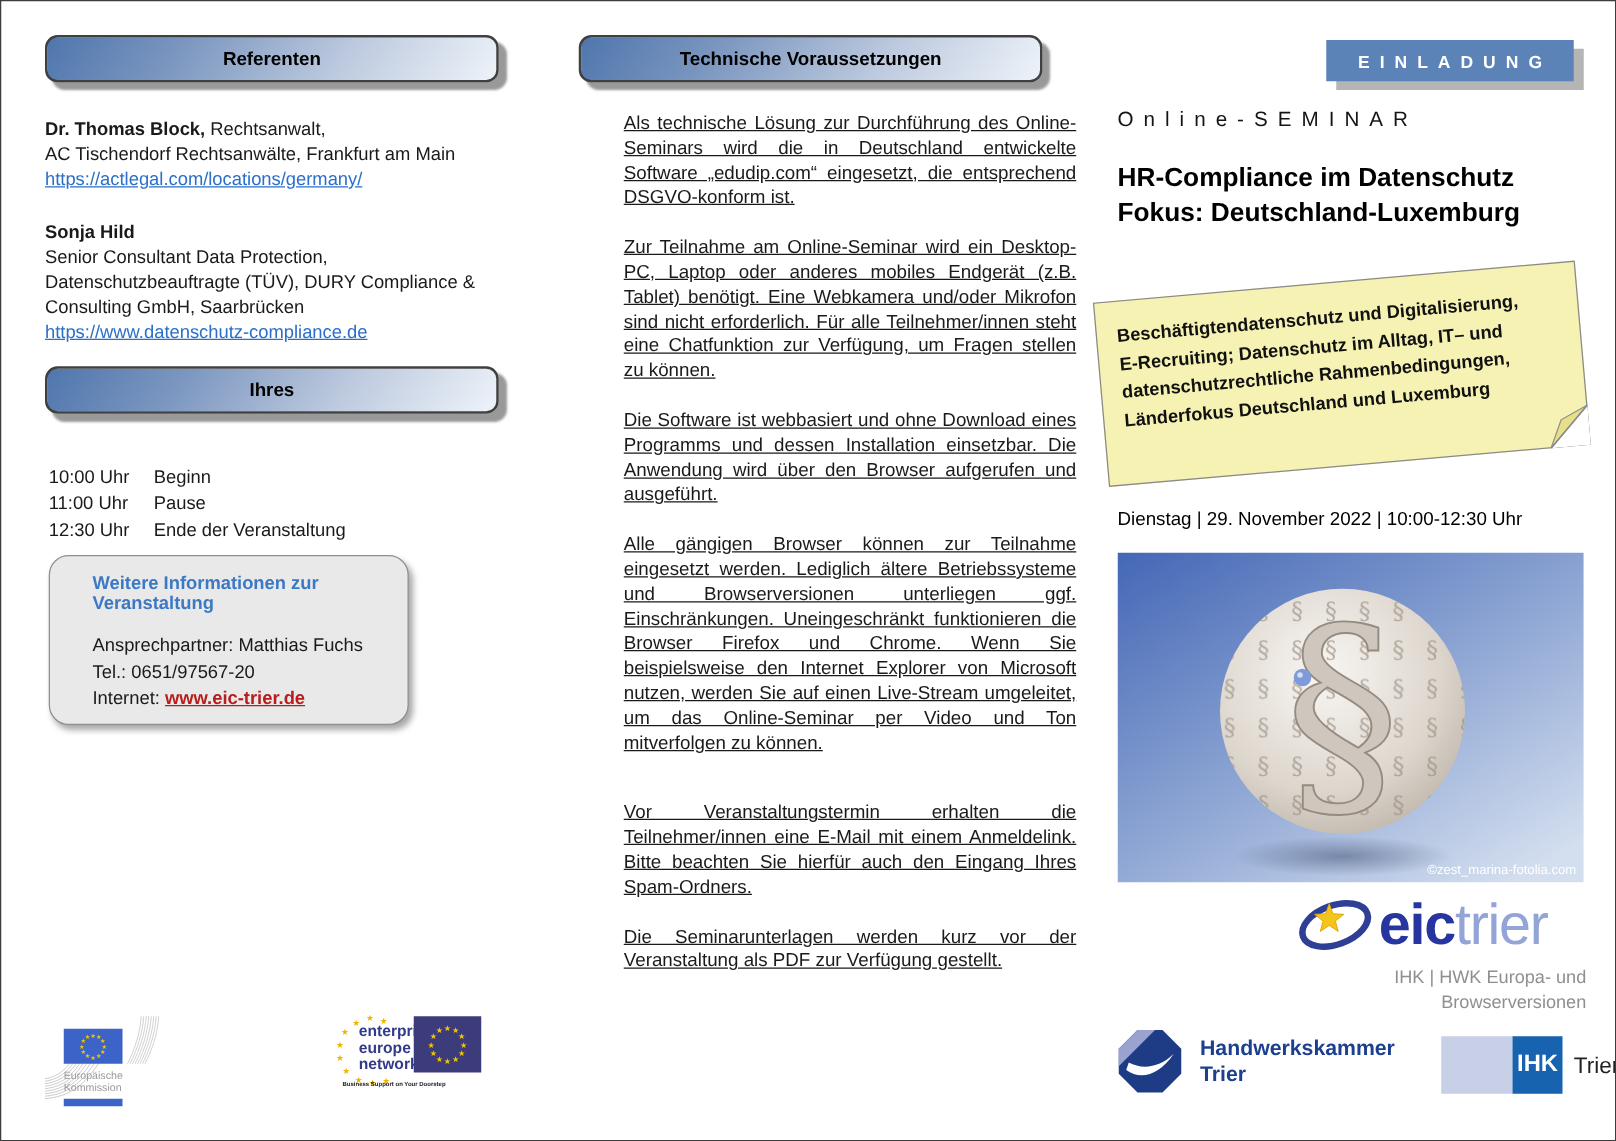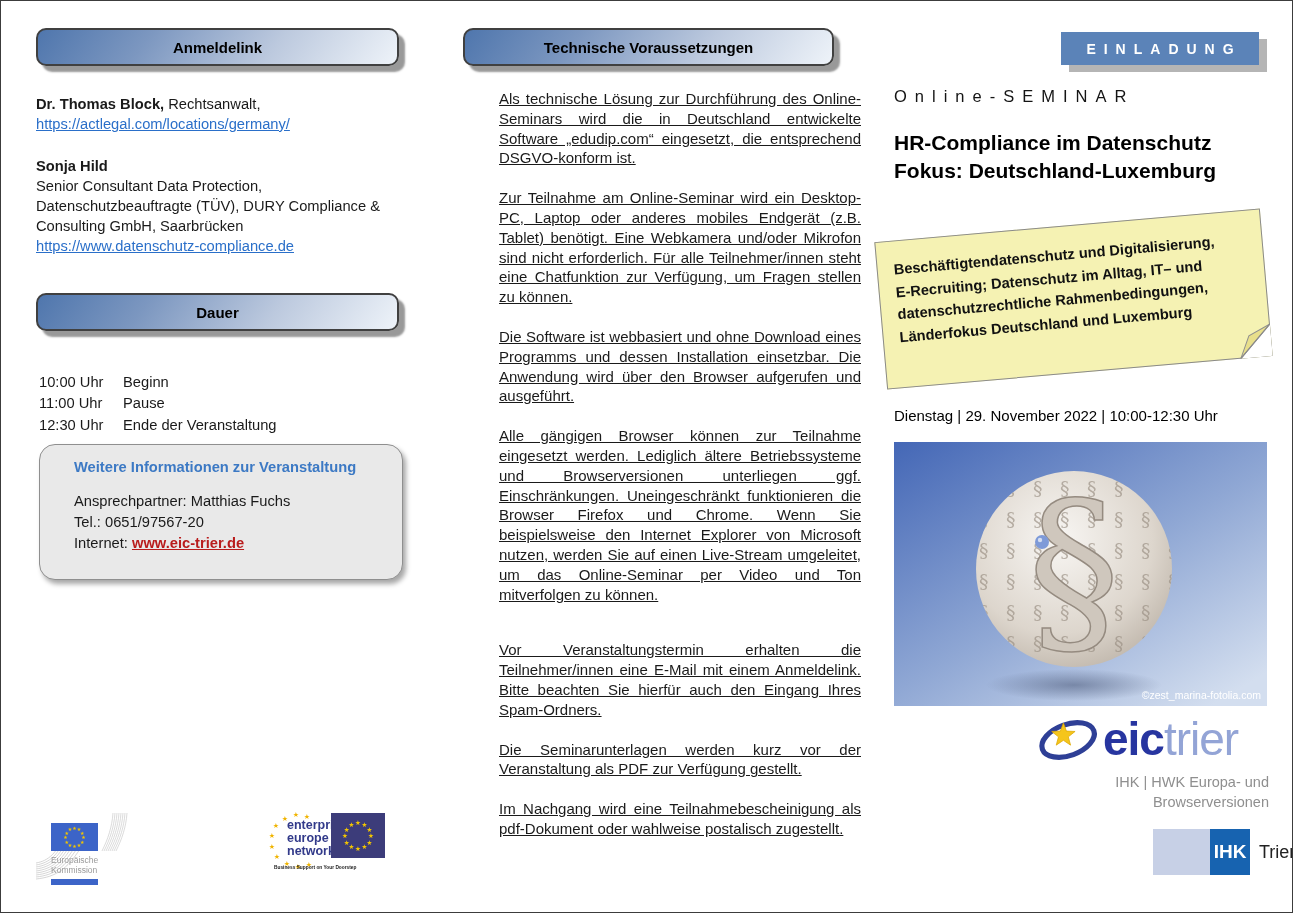--- a/index.html
+++ b/index.html
@@ -22,21 +22,21 @@
 
   
   .speakers{position:absolute;left:35px;top:94px;width:382px;font-size:14.7px;line-height:1.36;}
   .speaker-block{margin-bottom:22px;}
   .bold{font-weight:bold;}
   .doc-link{color:#2a6fc9;text-decoration:underline;cursor:pointer;}
   .schedule{position:absolute;left:38px;top:371px;font-size:14.7px;line-height:1.45;}
   .srow{display:flex;}
   .stime{width:84px;}
   .info-box{
-    position:absolute;left:38px;top:443px;width:364px;height:136px;
+    position:absolute;left:38px;top:443px;width:288px;height:136px;
     background:#e9e9e9;border:1px solid #8f8f8f;border-radius:16px;
     box-shadow:3px 4px 5px rgba(0,0,0,.35);font-size:14.7px;box-sizing:border-box;
     padding:14px 10px 0 34px;
   }
   .info-title{color:#3c79c4;font-weight:bold;margin-bottom:16px;}
   .info-line{line-height:1.42;}
   .info-link{color:#b91c1c;font-weight:bold;text-decoration:underline;cursor:pointer;}
 
   
   .midtext{position:absolute;left:498px;top:88px;width:362px;font-size:15px;line-height:1.32;text-align:justify;text-decoration:underline;}
@@ -77,37 +77,38 @@
 
   .ec-logo{position:absolute;left:33px;top:810px;width:96px;height:76px;}
   .een-logo{position:absolute;left:257px;top:810px;width:146px;height:70px;}
 </style>
 </head>
 <body>
 
 <div id="page">
 
   <div class="hdr-bar bar-referenten">
-    <span>Anmeldelink</span>
+    <span>Referenten</span>
   </div>
 
   <div class="speakers">
     <div class="speaker-block">
       <span class="bold">Dr. Thomas Block,</span><span> Rechtsanwalt,</span>
+      <div>AC Tischendorf Rechtsanwälte, Frankfurt am Main</div>
       <a class="doc-link">https://actlegal.com/locations/germany/</a>
     </div>
     <div class="speaker-block">
       <div class="bold">Sonja Hild</div>
       <div>Senior Consultant Data Protection, Datenschutzbeauftragte (TÜV),  DURY Compliance &amp; Consulting GmbH, Saarbrücken</div>
       <a class="doc-link">https://www.datenschutz-compliance.de</a>
     </div>
   </div>
 
   <div class="hdr-bar bar-dauer">
-    <span>Dauer</span>
+    <span>Ihres</span>
   </div>
 
   <div class="schedule">
     <div class="srow">
       <span class="stime">10:00 Uhr</span>
       <span>Beginn</span>
     </div>
     <div class="srow">
       <span class="stime">11:00 Uhr</span>
       <span>Pause</span>
@@ -213,21 +214,20 @@
     <span>Technische Voraussetzungen</span>
   </div>
 
   <div class="midtext">
     <p>Als technische Lösung zur Durchführung des Online-Seminars wird die in Deutschland entwickelte Software „edudip.com“ eingesetzt, die entsprechend DSGVO-konform ist.</p>
     <p>Zur Teilnahme am Online-Seminar wird ein Desktop-PC, Laptop oder anderes mobiles Endgerät (z.B. Tablet) benötigt. Eine Webkamera und/oder Mikrofon  sind nicht erforderlich. Für alle Teilnehmer/innen  steht eine Chatfunktion zur Verfügung, um Fragen stellen zu können.</p>
     <p>Die Software ist webbasiert und ohne Download eines Programms und dessen Installation einsetzbar. Die Anwendung wird über den Browser aufgerufen und ausgeführt.</p>
     <p class="gap-big">Alle gängigen Browser können zur Teilnahme eingesetzt werden. Lediglich ältere Betriebssysteme und Browserversionen unterliegen ggf. Einschränkungen. Uneingeschränkt funktionieren die Browser Firefox und Chrome. Wenn Sie beispielsweise den Internet Explorer von Microsoft nutzen, werden Sie auf einen Live-Stream umgeleitet, um das Online-Seminar per Video und Ton mitverfolgen zu können.</p>
     <p>Vor Veranstaltungstermin erhalten die Teilnehmer/innen eine E-Mail mit einem Anmeldelink. Bitte beachten Sie hierfür auch den Eingang Ihres Spam-Ordners.</p>
     <p>Die Seminarunterlagen werden kurz vor der Veranstaltung als PDF zur Verfügung gestellt.</p>
-    <p>Im Nachgang wird eine Teilnahmebescheinigung als pdf-Dokument oder wahlweise postalisch zugestellt.</p>
   </div>
 
   <div class="einladung">
     <span>EINLADUNG</span>
   </div>
 
   <div class="online-seminar">Online-SEMINAR</div>
 
   <div class="sem-title">
     <div>HR-Compliance im Datenschutz</div>
@@ -299,20 +299,31 @@
       </svg>
       <span class="eic-bold">eic</span>
         <span class="eic-light">trier</span>
     </div>
     <div class="eic-sub">
       <div>IHK | HWK Europa- und</div>
       <div>Browserversionen</div>
     </div>
   </div>
 
+  <div class="hwk-logo">
+    <svg width="52" height="52" viewBox="0 0 52 52">
+      <polygon points="16,1 36,1 51,16 51,36 36,51 16,51 1,36 1,16" fill="#1e3c85"></polygon>
+      <polygon points="16,1 30,1 1,30 1,16" fill="#9aa3cf"></polygon>
+      <path d="M7,33 C18,41 33,38 45,20 C34,31 20,33 9,27 Z" fill="#ffffff"></path>
+    </svg>
+    <div class="hwk-text">
+      <div>Handwerkskammer</div>
+      <div>Trier</div>
+    </div>
+  </div>
 
   <div class="ihk-logo">
     <div class="ihk-light"></div>
     <div class="ihk-dark">
       <span>IHK</span>
     </div>
     <span class="ihk-city">Trier</span>
   </div>
 
 </div>

